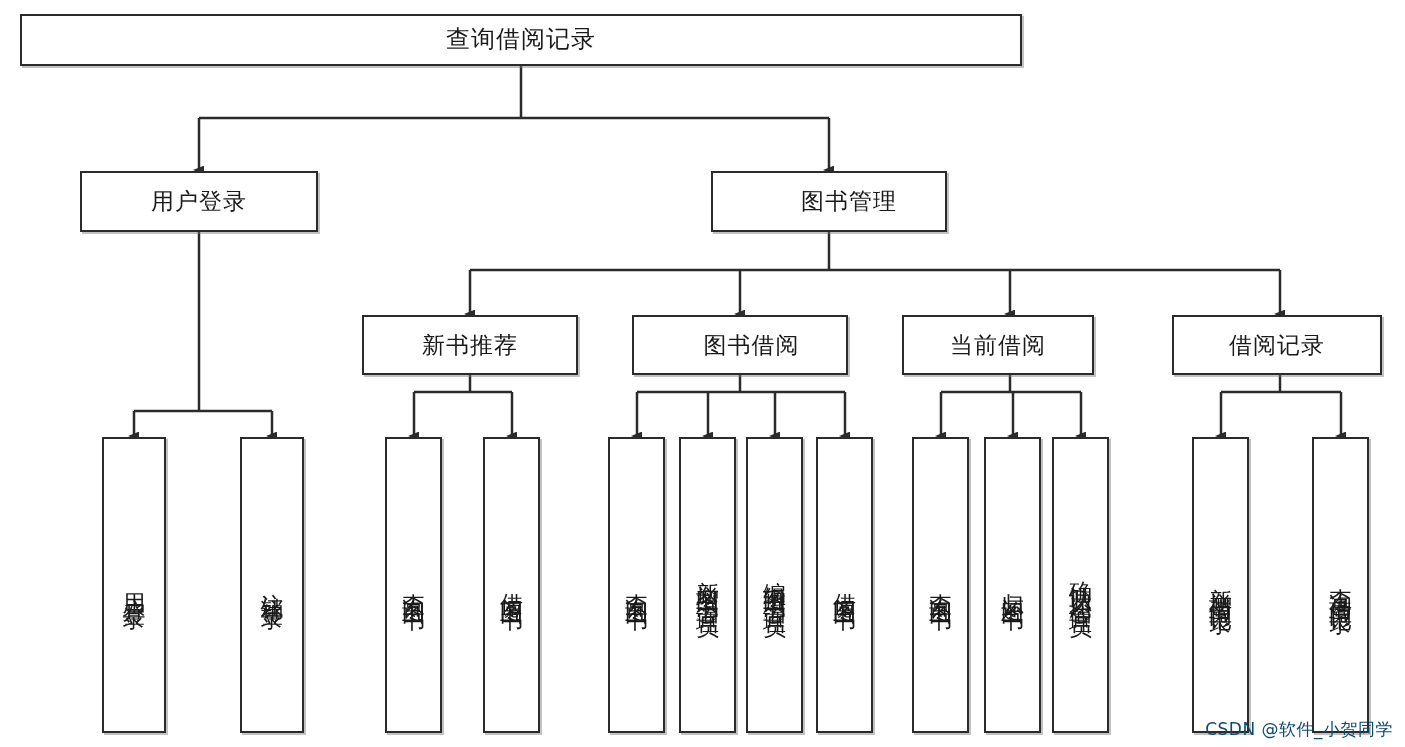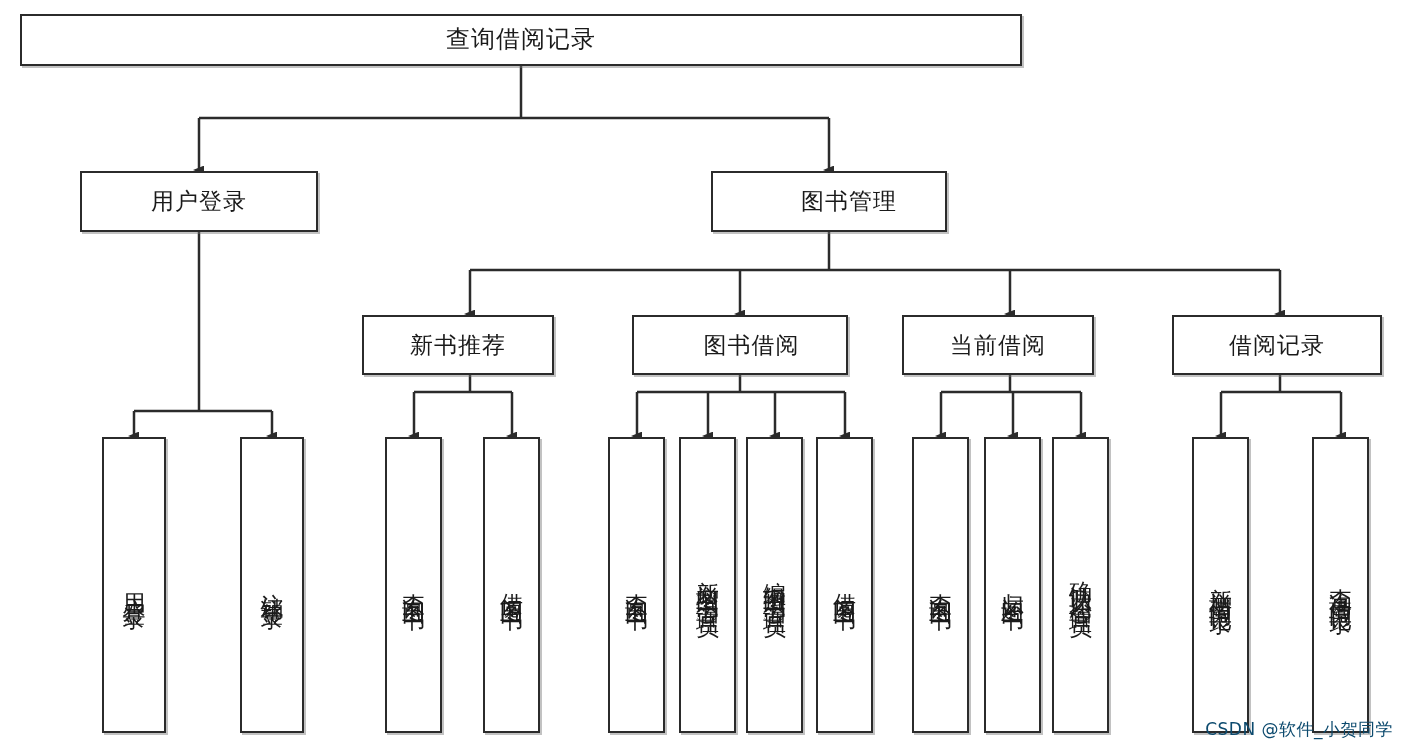--- a/index.html
+++ b/index.html
@@ -129,21 +129,21 @@
   <div id="node-layer">
       <div class="node horiz root" style="left: 20px; top: 14px; width: 1002px; height: 52px;">
         <span class="node-label">查询借阅记录</span>
       </div>
       <div class="node horiz" style="left: 80px; top: 171px; width: 238px; height: 61px;">
         <span class="node-label">用户登录</span>
       </div>
       <div class="node horiz" style="left: 711px; top: 171px; width: 236px; height: 61px; padding-left: 40px;">
         <span class="node-label">图书管理</span>
       </div>
-      <div class="node horiz" style="left: 362px; top: 315px; width: 192px; height: 60px;">
+      <div class="node horiz" style="left: 362px; top: 315px; width: 216px; height: 60px;">
         <span class="node-label">新书推荐</span>
       </div>
       <div class="node horiz" style="left: 632px; top: 315px; width: 216px; height: 60px; padding-left: 23px;">
         <span class="node-label">图书借阅</span>
       </div>
       <div class="node horiz" style="left: 902px; top: 315px; width: 192px; height: 60px;">
         <span class="node-label">当前借阅</span>
       </div>
       <div class="node horiz" style="left: 1172px; top: 315px; width: 210px; height: 60px;">
         <span class="node-label">借阅记录</span>

